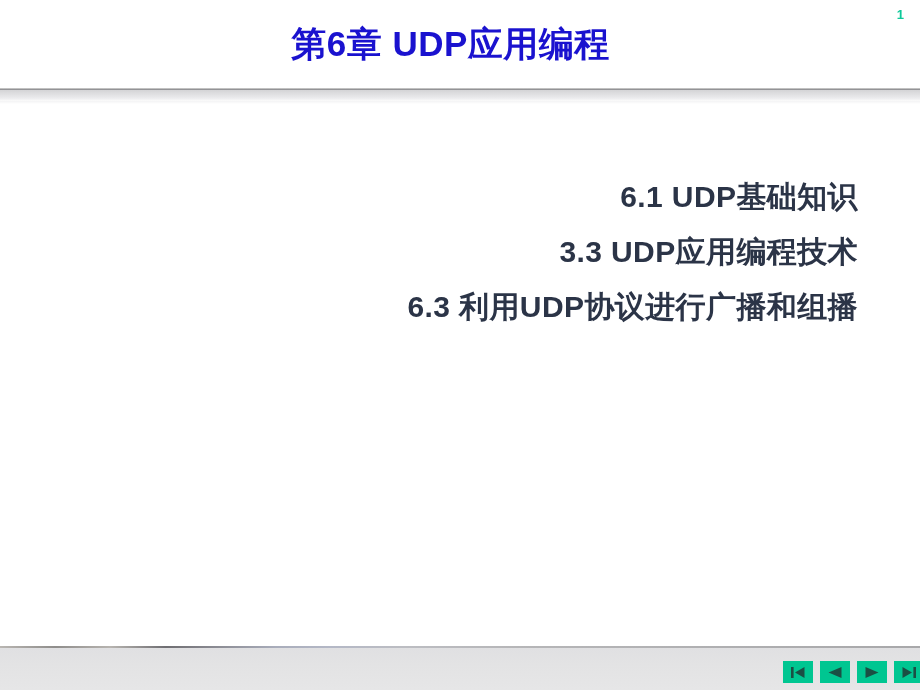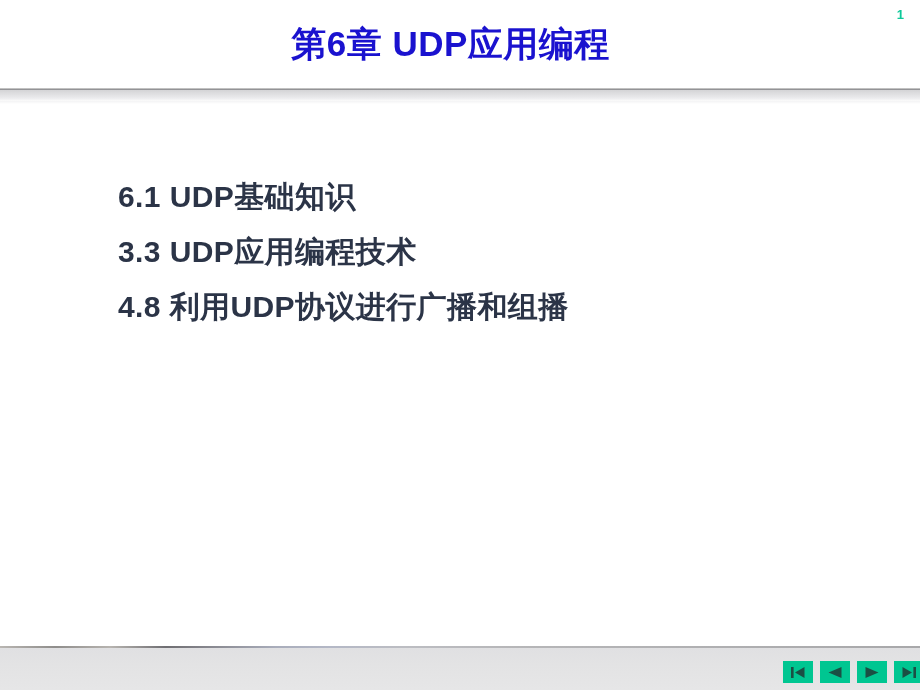--- a/index.html
+++ b/index.html
@@ -90,20 +90,21 @@
     width: 740px;
   }
   .content-line {
     font-size: 30px;
     font-weight: bold;
     color: #2b3447;
     line-height: 1;
     margin: 0 0 25px 0;
     white-space: nowrap;
     letter-spacing: 0.4px;
+    text-align: right;
   }
 
   
   .footer-rule {
     position: absolute;
     left: 0;
     top: 646px;
     width: 920px;
     height: 2px;
     background: linear-gradient(to right,
@@ -161,21 +162,21 @@
     <div class="slide-title">第6章  UDP应用编程</div>
   </div>
 
   <div class="header-rule"></div>
   <div class="header-band"></div>
   <div class="header-band-shadow"></div>
 
   <div class="content">
     <p class="content-line">6.1 UDP基础知识</p>
     <p class="content-line">3.3 UDP应用编程技术</p>
-    <p class="content-line">4.8 利用UDP协议进行广播和组播</p>
+    <p class="content-line">6.3 利用UDP协议进行广播和组播</p>
   </div>
 
   <div class="footer-rule"></div>
   <div class="footer-band"></div>
 
   <div class="nav-group">
 
     <button class="nav-btn">
       <span class="sr">第一页</span>
       <svg width="16" height="13" viewBox="0 0 16 13" aria-hidden="true">

